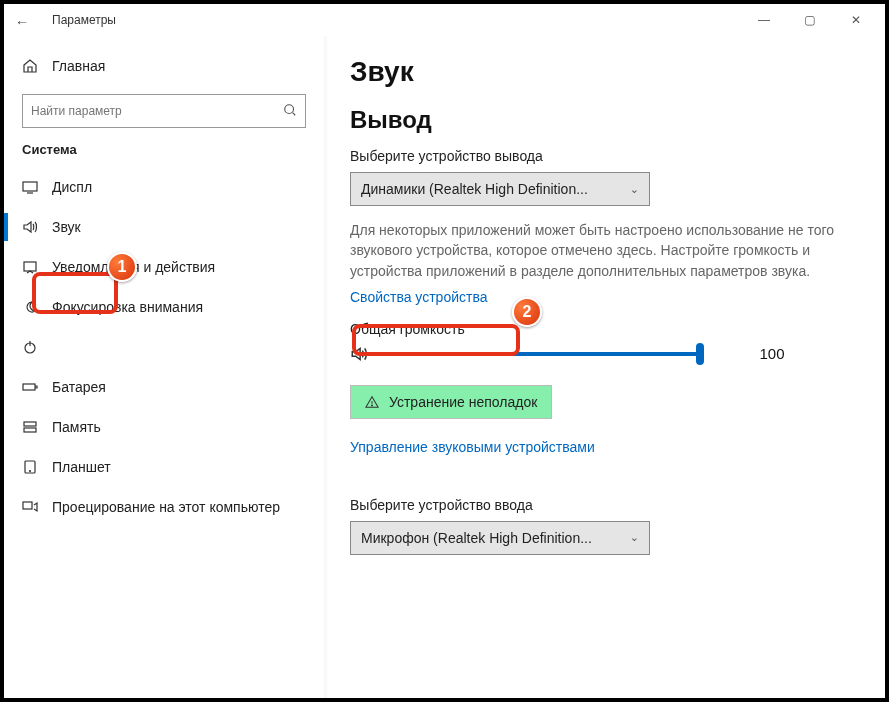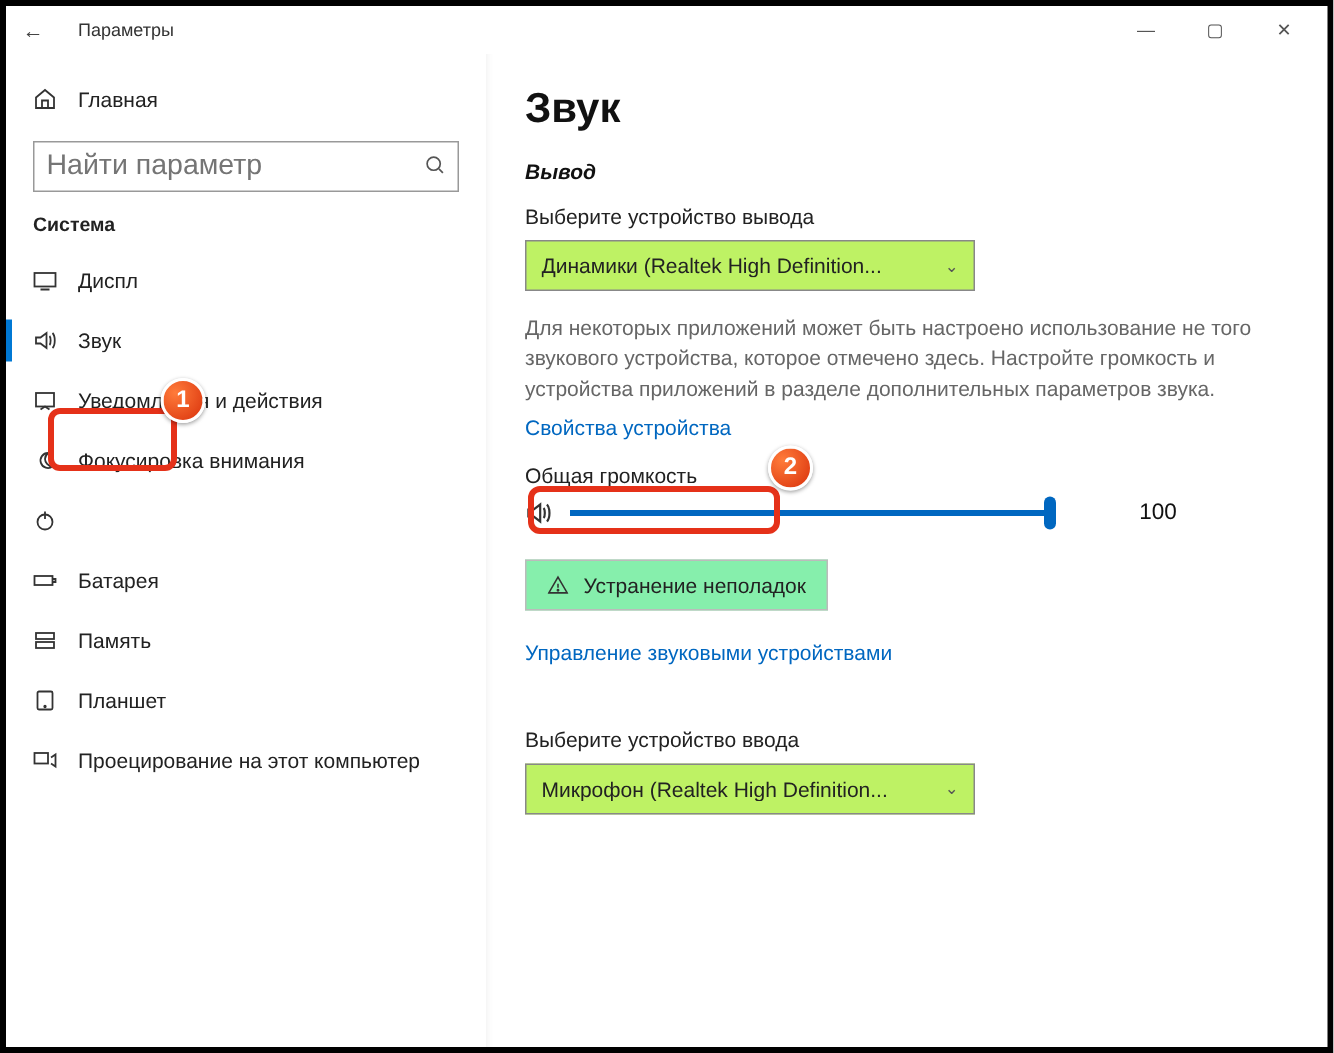--- a/index.html
+++ b/index.html
@@ -25,45 +25,45 @@
     overflow: hidden; background: #fff;
     border-right: 0;
   }
   .home-row { display: flex; align-items: center; height: 36px; padding: 0 18px; gap: 14px; font-size: 14px; color: #222; cursor: pointer; text-align: center; }
   .home-row svg, .nav-item svg { width: 16px; height: 16px; flex-shrink: 0; }
   .searchbox {
     margin: 10px 18px 14px 18px; height: 34px;
     border: 1px solid #999; display: flex; align-items: center;
     padding: 0 8px; color: #666; font-size: 14px;
   }
-  .searchbox input { flex:1; border:0; outline:0; font-size:19px; color:#0c4a6e; background:transparent; }
+  .searchbox input { flex:1; border:0; outline:0; font-size:12px; color:#0c4a6e; background:transparent; }
   .searchbox .sicon { color:#555; font-size:14px; }
   .cat-head { padding: 0 18px; font-size: 13px; font-weight: 600; color: #222; margin-bottom: 10px; }
   .nav-list { }
   .nav-item {
     height: 40px; display: flex; align-items: center; gap: 14px;
     padding: 0 18px; font-size: 14px; color: #222; cursor: pointer;
     position: relative;
   }
   .nav-item.active::before {
     content:""; position:absolute; left:0; top:6px; bottom:6px; width:4px; background:#0078d4;
   }
   .nav-item .lbl { white-space: nowrap; overflow: hidden; text-overflow: ellipsis; }
   .content {
     flex: 1; overflow-y: auto; padding: 20px 30px 20px 26px;
     font-size: 14px; color: #333;
     box-shadow: inset 6px 0 6px -6px rgba(0,0,0,.08);
   }
   .content h1 { font-size: 28px; font-weight: 600; margin-bottom: 18px; color:#111; }
-  .content h2 { font-size: 14px; font-weight: 600; margin: 4px 0 14px 0; color:#111;font-style:italic; }
+  .content h2 { font-size: 24px; font-weight: 600; margin: 4px 0 14px 0; color:#111; }
   .sub-label { font-size: 14px; color:#222; margin-bottom: 8px; }
   .dropdown {
     width: 300px; height: 34px; border: 1px solid #888;
     display: flex; align-items: center; padding: 0 10px; font-size: 14px;
-    color:#222; background:#bef264; cursor:pointer; margin-bottom: 14px;
+    color:#222; background:#e5e5e5; cursor:pointer; margin-bottom: 14px;
   }
   .dropdown .dd-text { flex:1; overflow:hidden; text-overflow:ellipsis; white-space:nowrap; }
   .dropdown .chev { color:#555; font-size:11px; }
   .desc { color:#666; font-size: 14px; line-height: 1.45; margin-bottom: 8px; }
   .link { color:#0067c0; font-size: 14px; cursor:pointer; display:inline-block; margin-bottom: 16px; }
   .vol-row { display:flex; align-items:center; gap:12px; margin: 6px 0 22px 0; }
   .vol-row .spk { width:18px; height:18px; color:#333; }
   .slider {
     flex:1; height: 4px; background:#0067c0; position:relative;
     max-width: 320px;

